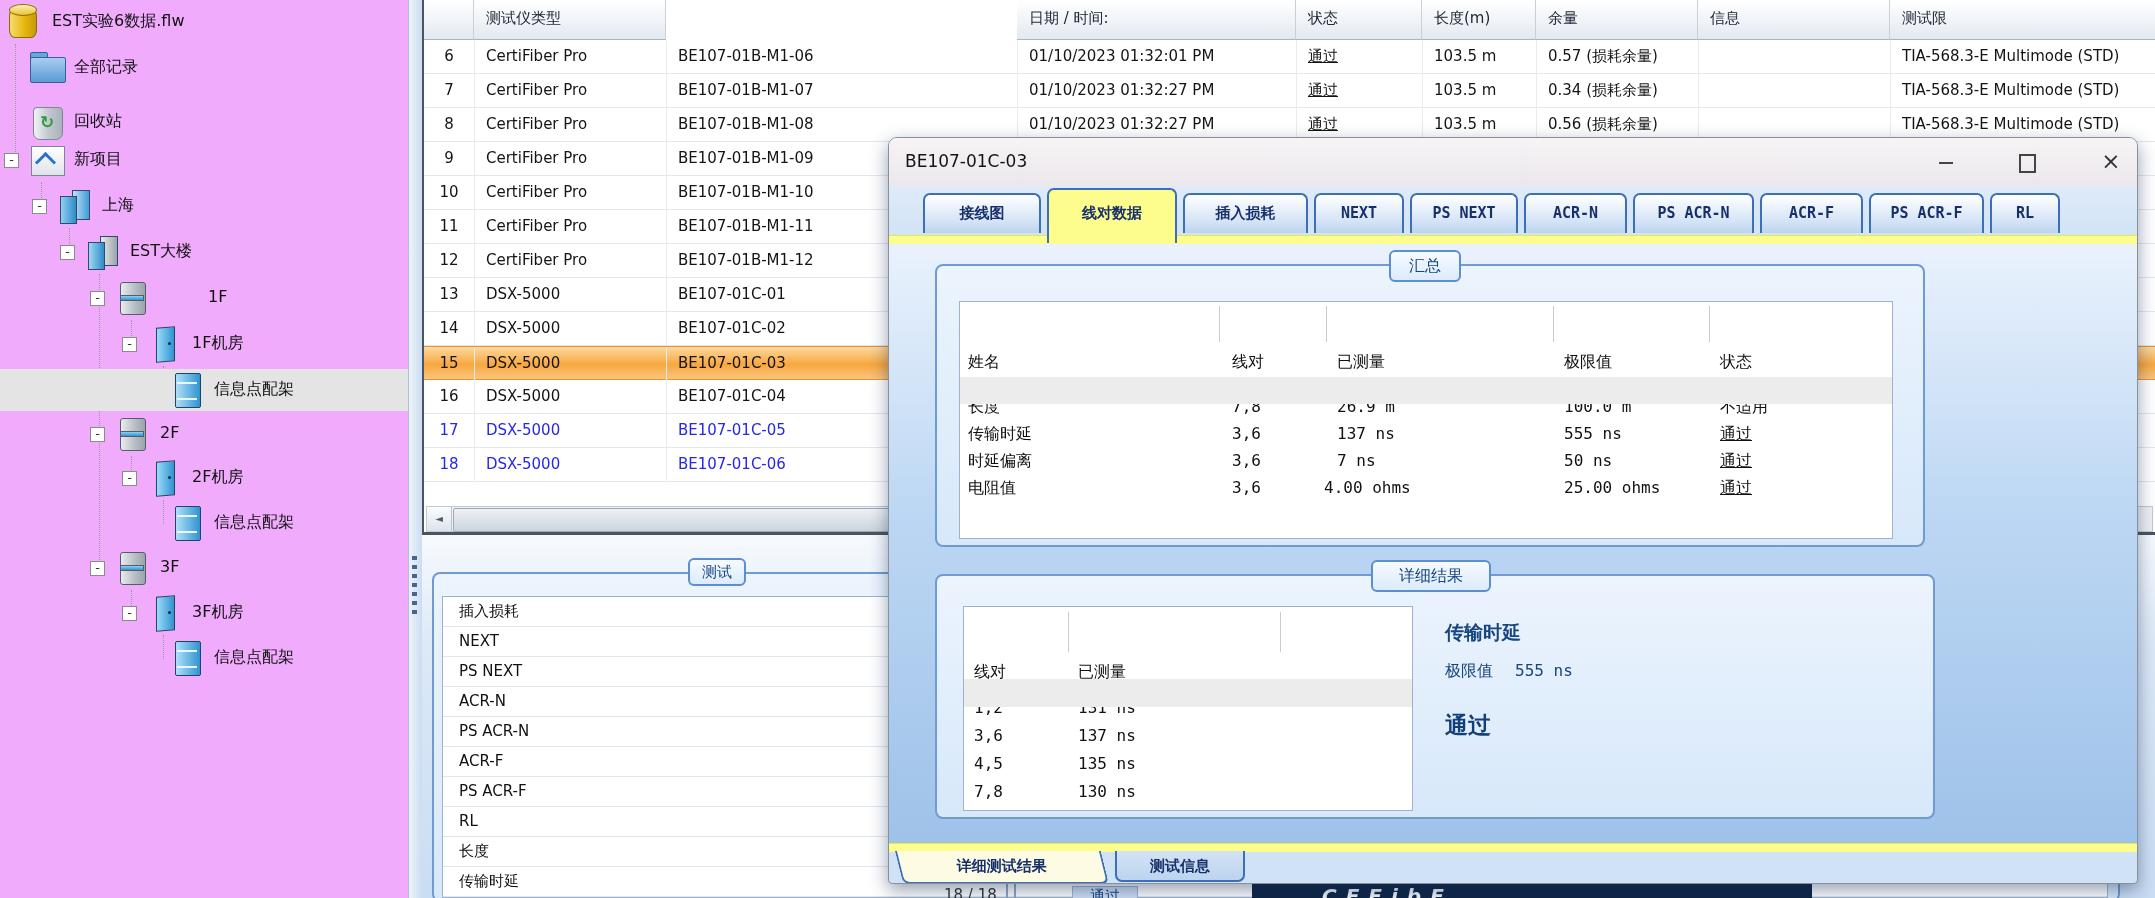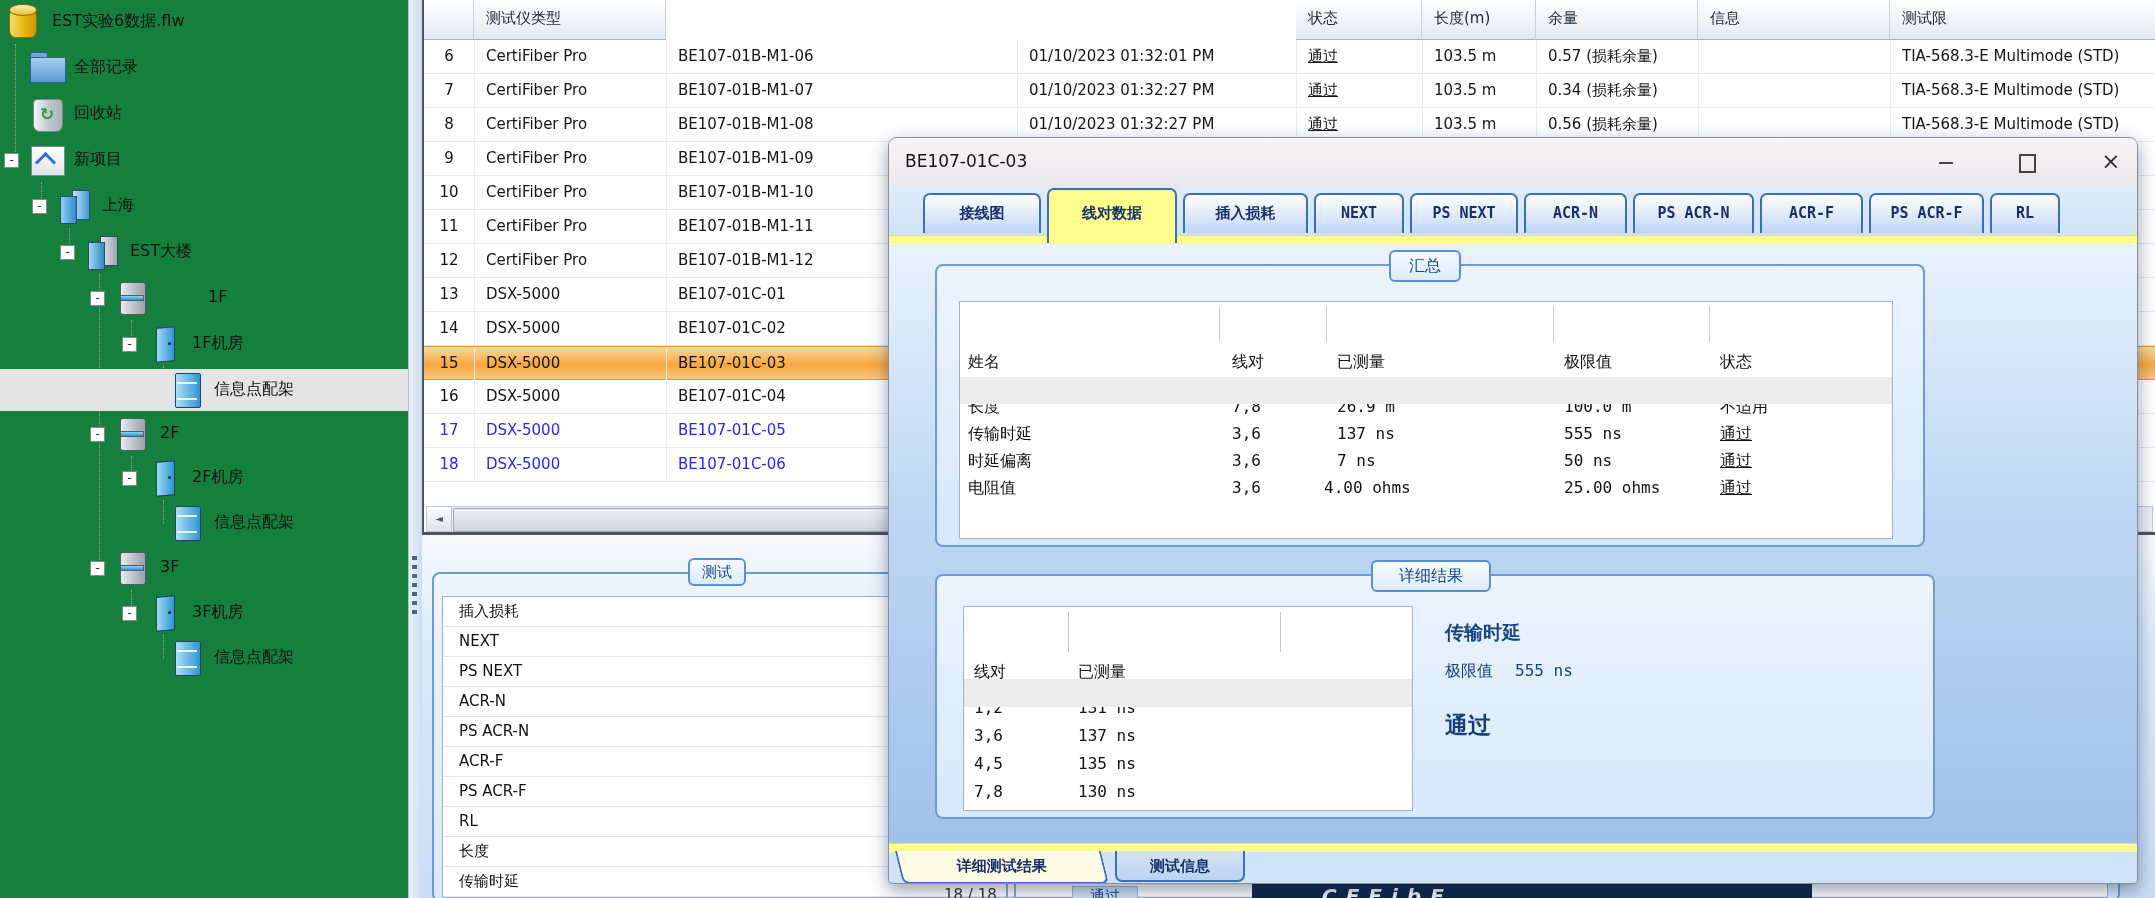--- a/index.html
+++ b/index.html
@@ -1,19 +1,19 @@
 <!DOCTYPE html>
 <html><head>
 <meta charset="utf-8">
 <style>
   html,body{margin:0;padding:0;background:#9db4d2;}
   #root{position:relative;width:2155px;height:898px;overflow:hidden;
         font-family:"DejaVu Sans",sans-serif;background:#c3d7ef;}
   
-  #tree{position:absolute;left:0;top:0;width:408px;height:898px;background:#15803d;overflow:hidden;}
+  #tree{position:absolute;left:0;top:0;width:408px;height:898px;background:#f0abfc;overflow:hidden;}
   .titem{position:absolute;left:0;width:100%;}
   .titem.sel{background:#e4e4e4;}
   .tlabel{position:absolute;top:10px;font-size:16px;color:#111;white-space:nowrap;}
   .texp{position:absolute;top:14px;width:15px;height:15px;background:#fff;border:1px solid #8a8a8a;
         font-size:13px;line-height:12px;text-align:center;color:#333;box-sizing:border-box;}
   .ticon{position:absolute;top:3px;width:36px;height:36px;}
   .tl{position:absolute;border-left:1px dotted #9a9a9a;width:0;}
   
   .database-icon{width:28px;height:34px;}
   .database-icon:before{content:"";position:absolute;left:1px;top:4px;width:26px;height:28px;
@@ -173,21 +173,21 @@
     <div class="titem" style="top: 1px; height: 42px;">
 
           <span class="ticon database-icon" style="left: 8px;"></span>
           <span class="tlabel" style="left: 52px;">EST实验6数据.flw</span>
         </div>
         <div class="titem" style="top: 47px; height: 42px;">
 
           <span class="ticon folder-icon" style="left: 30px;"></span>
           <span class="tlabel" style="left: 74px;">全部记录</span>
         </div>
-        <div class="titem" style="top: 93px; height: 42px; text-align: right;">
+        <div class="titem" style="top: 101px; height: 42px; text-align: right;">
 
           <span class="ticon recycle-bin-icon" style="left: 30px;"></span>
           <span class="tlabel" style="left: 74px;">回收站</span>
         </div>
         <div class="titem" style="top: 139px; height: 42px;">
           <span class="texp" style="left: 4px;">-</span>
           <span class="ticon project-icon" style="left: 30px;"></span>
           <span class="tlabel" style="left: 74px;">新项目</span>
         </div>
         <div class="titem" style="top: 185px; height: 42px;">
@@ -248,20 +248,23 @@
       </div>
   </div>
 
   <div id="vsplit"></div>
   <div id="vsplit-dots"></div>
 
   <div id="table">
     <div class="hcell" style="left:0;width:50px"></div>
     <div class="hcell" style="left:50px;width:192px">
         <span>测试仪类型</span>
+      </div>
+    <div class="hcell" style="left:593px;width:279px">
+        <span>日期 / 时间:</span>
       </div>
     <div class="hcell" style="left:872px;width:126px">
         <span>状态</span>
       </div>
     <div class="hcell" style="left:998px;width:114px">
         <span>长度(m)</span>
       </div>
     <div class="hcell" style="left:1112px;width:162px">
         <span>余量</span>
       </div>

